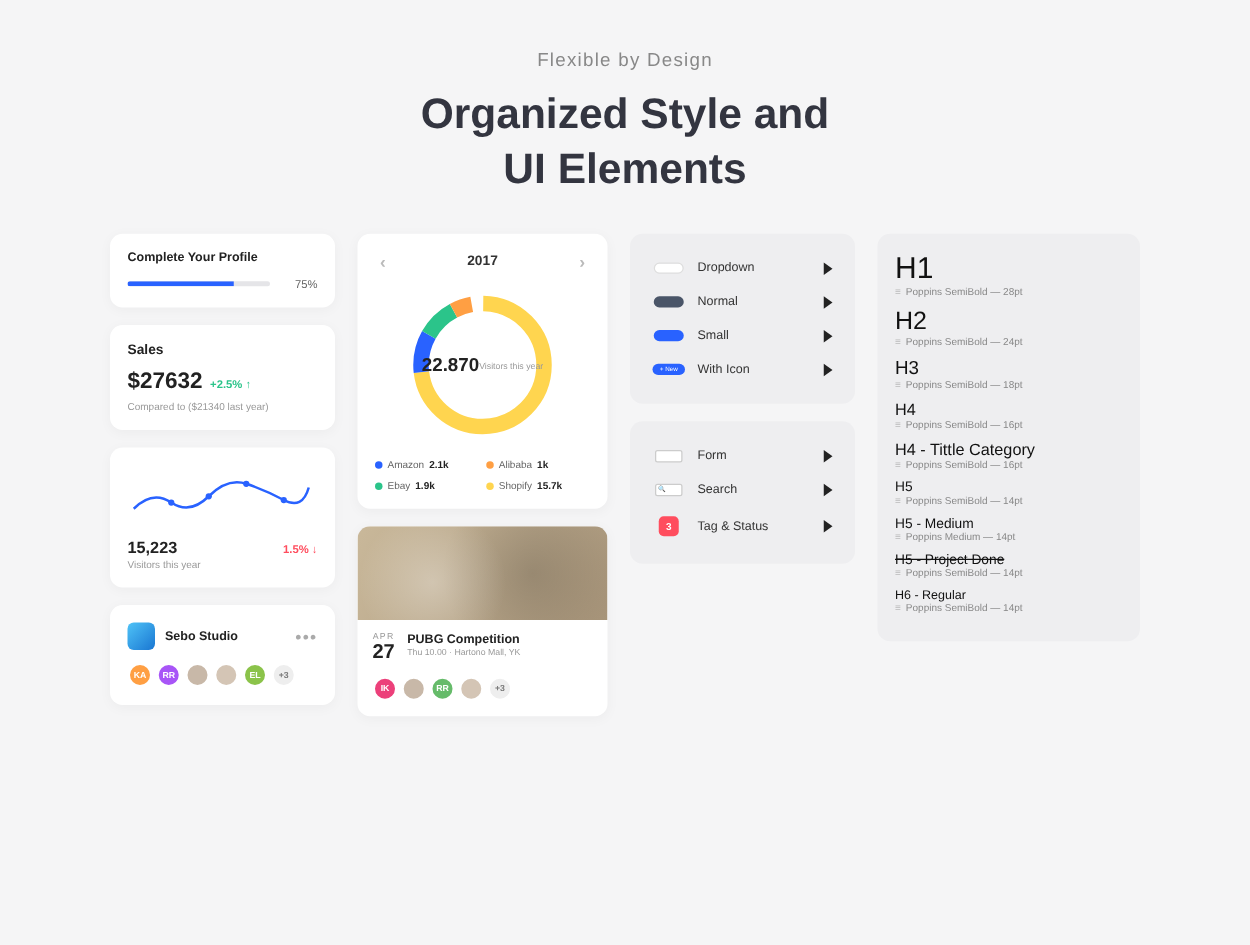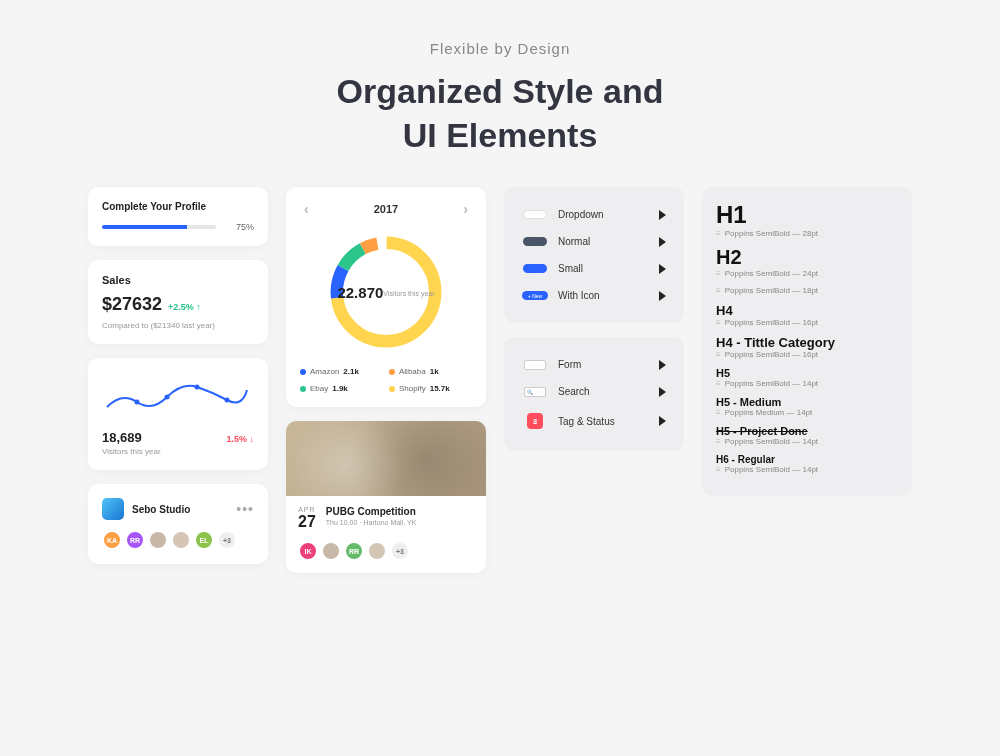--- a/index.html
+++ b/index.html
@@ -79,21 +79,21 @@
 .pill-w{background:#fff;border:1px solid #ddd}
 .pill-n{background:#4a5568}
 .pill-b{background:#2962ff}
 .pill-bi{background:#2962ff;color:#fff;font-size:5px;display:flex;align-items:center;justify-content:center;width:26px}
 .tri{width:0;height:0;border-left:7px solid #222;border-top:5px solid transparent;border-bottom:5px solid transparent}
 .badge-red{width:16px;height:16px;border-radius:4px;background:#ff4d5e;color:#fff;font-size:8px;display:flex;align-items:center;justify-content:center;font-weight:700}
 .field-ico{width:22px;height:10px;border:1px solid #ccc;border-radius:2px;background:#fff;font-size:5px;color:#aaa;display:flex;align-items:center;padding-left:2px}
 
 
 .typo-row{margin-bottom:8px}
-.typo-h{font-weight:700;color:#111}
+.typo-h{font-weight:400;color:#111}
 .typo-meta{font-size:8px;color:#888;display:flex;align-items:center;gap:4px}
 .typo-meta::before{content:"≡";color:#bbb}
 .strike{text-decoration:line-through}
 .h1{font-size:24px}.h2{font-size:20px}.h3{font-size:15px}.h4{font-size:13px}.h5{font-size:11px}.h6{font-size:10px}.h7{font-size:9px}
 </style>
 </head>
 <body>
 
 <div class="header">
   <div class="eyebrow">Flexible by Design</div>
@@ -126,21 +126,21 @@
     </div>
 
     <div class="card chart-card">
       <svg width="150" height="50">
         <path d="M5,35 Q20,20 35,30 T65,25 T95,15 T125,28 T145,18" stroke="#2962ff" stroke-width="2" fill="none"></path>
         <circle cx="35" cy="30" r="2.5" fill="#2962ff"></circle>
           <circle cx="65" cy="25" r="2.5" fill="#2962ff"></circle>
         <circle cx="95" cy="15" r="2.5" fill="#2962ff"></circle>
           <circle cx="125" cy="28" r="2.5" fill="#2962ff"></circle>
       </svg>
-      <div class="chart-val">18,689</div>
+      <div class="chart-val">15,223</div>
       <div class="chart-sub">Visitors this year</div>
       <span class="chart-delta">1.5% ↓</span>
     </div>
 
     <div class="card">
       <div class="sebo-head">
         <div class="sebo-left">
           <div class="sebo-logo"></div>
           <span class="sebo-name">Sebo Studio</span>
         </div>
@@ -296,20 +296,21 @@
     <div class="card-gray" id="typo-panel">
         <div class="typo-row">
           <div class="typo-h h1">H1</div>
           <div class="typo-meta">Poppins SemiBold — 28pt</div>
         </div>
         <div class="typo-row">
           <div class="typo-h h2">H2</div>
           <div class="typo-meta">Poppins SemiBold — 24pt</div>
         </div>
         <div class="typo-row">
+          <div class="typo-h h3">H3</div>
           <div class="typo-meta">Poppins SemiBold — 18pt</div>
         </div>
         <div class="typo-row">
           <div class="typo-h h4">H4</div>
           <div class="typo-meta">Poppins SemiBold — 16pt</div>
         </div>
         <div class="typo-row">
           <div class="typo-h h4">H4 - Tittle Category</div>
           <div class="typo-meta">Poppins SemiBold — 16pt</div>
         </div>

